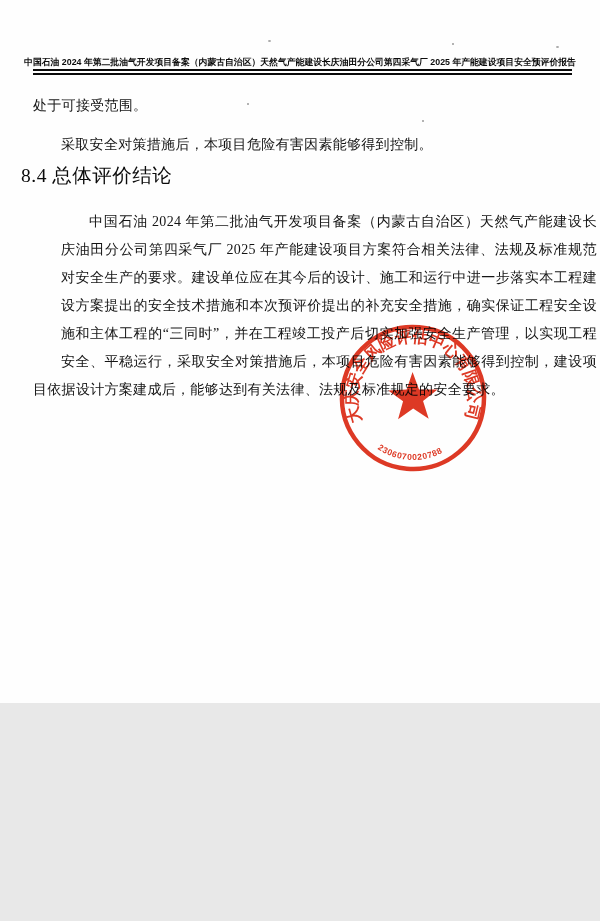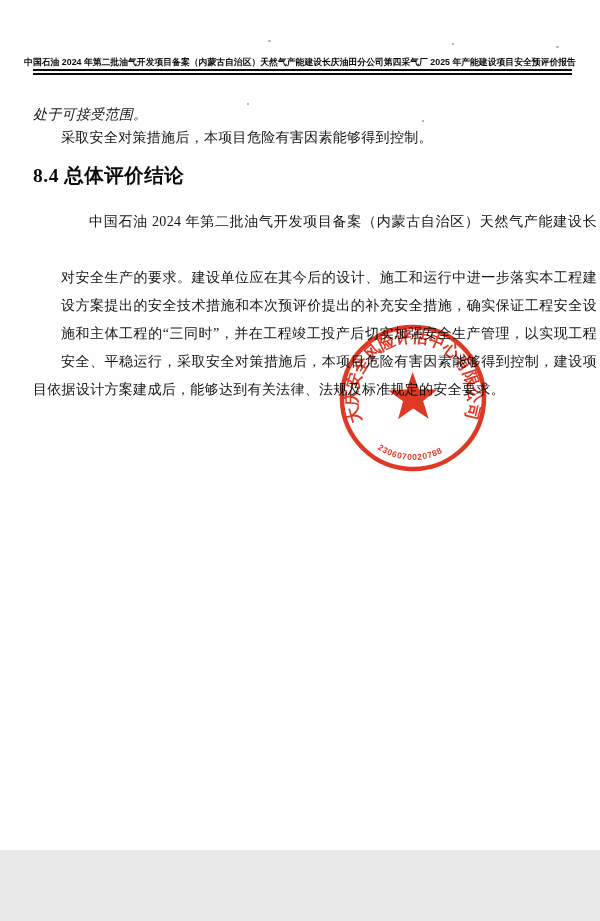--- a/index.html
+++ b/index.html
@@ -1,64 +1,65 @@
 <!DOCTYPE html>
 <html><head>
 <meta charset="utf-8">
 <style>
   html,body{margin:0;padding:0;background:#e8e8e8;}
   .page{
-    position:relative;width:600px;height:850px;margin:0 auto;
+    position:relative;width:600px;height:703px;margin:0 auto;
     background:#fefefe;overflow:hidden;
     font-family:"Liberation Serif","DejaVu Serif",serif;color:#141414;
   }
   .header-title{
     position:absolute;top:56px;left:10px;right:10px;
     text-align:center;font-size:9px;font-weight:bold;color:#0c0c0c;
     font-family:"Liberation Sans","DejaVu Sans",sans-serif;
     white-space:nowrap;transform:scaleX(.98);
   }
   .header-rule{
     position:absolute;top:69px;left:33px;right:28px;height:2px;
     border-top:2.5px solid #0a0a0a;border-bottom:2px solid #0a0a0a;
   }
   .bline{
     position:absolute;left:33px;width:536px;
     font-size:14px;line-height:20px;letter-spacing:.3px;
   }
   .indent{text-indent:2em;}
   .jl{text-align:justify;text-align-last:justify;margin-left:28px;}
   .section-heading{
-    position:absolute;left:33px;top:162px;
-    font-size:19.5px;font-weight:bold;letter-spacing:.5px;color:#0b0b0b;
+    position:absolute;left:21px;top:162px;
+    font-size:19.5px;font-weight:normal;letter-spacing:.5px;color:#0b0b0b;
   }
   .seal{
     position:absolute;left:333px;top:318px;width:160px;height:160px;
     transform:rotate(5deg);mix-blend-mode:multiply;opacity:.93;
   }
   .seal text{font-weight:bold;}
   .seal .ring-text{font-size:16px;font-family:"Liberation Serif","DejaVu Serif",serif;}
   .seal .serial{font-size:8.5px;letter-spacing:.6px;font-family:"Liberation Sans","DejaVu Sans",sans-serif;}
   .speck{position:absolute;width:2px;height:2px;border-radius:50%;background:#9a9a9a;}
   .speck.s2{width:3px;height:2px;background:#a8a8a8;}
 </style>
 </head>
 <body>
 
 <div class="page">
 
   <div class="header-title">中国石油 2024 年第二批油气开发项目备案（内蒙古自治区）天然气产能建设长庆油田分公司第四采气厂 2025 年产能建设项目安全预评价报告</div>
   <div class="header-rule"></div>
 
-  <div class="bline" style="top:105px;font-style:italic;">处于可接受范围。</div>
-  <div class="bline indent" style="top:128px;font-family:Liberation Mono, monospace;">采取安全对策措施后，本项目危险有害因素能够得到控制。</div>
+  <div class="bline" style="top:96px;">处于可接受范围。</div>
+  <div class="bline indent" style="top:135px;font-family:Liberation Mono, monospace;">采取安全对策措施后，本项目危险有害因素能够得到控制。</div>
 
   <div class="section-heading">8.4 总体评价结论</div>
 
   <div class="bline jl indent" style="top:212px;">中国石油 2024 年第二批油气开发项目备案（内蒙古自治区）天然气产能建设长</div>
+  <div class="bline jl" style="top:240px;">庆油田分公司第四采气厂 2025 年产能建设项目方案符合相关法律、法规及标准规范</div>
   <div class="bline jl" style="top:296px;">设方案提出的安全技术措施和本次预评价提出的补充安全措施，确实保证工程安全设</div>
   <div class="bline jl" style="top:268px;">对安全生产的要求。建设单位应在其今后的设计、施工和运行中进一步落实本工程建</div>
   <div class="bline jl" style="top:324px;">施和主体工程的“三同时”，并在工程竣工投产后切实加强安全生产管理，以实现工程</div>
   <div class="bline jl" style="top:352px;">安全、平稳运行，采取安全对策措施后，本项目危险有害因素能够得到控制，建设项</div>
   <div class="bline" style="top:380px;">目依据设计方案建成后，能够达到有关法律、法规及标准规定的安全要求。</div>
 
   <div class="seal">
     <svg width="160" height="160" viewBox="0 0 160 160">
       <defs>
         <path id="nameArc" d="M 31,107.2 A 56,56 0 1 1 132.6,99.2" fill="none"></path>

